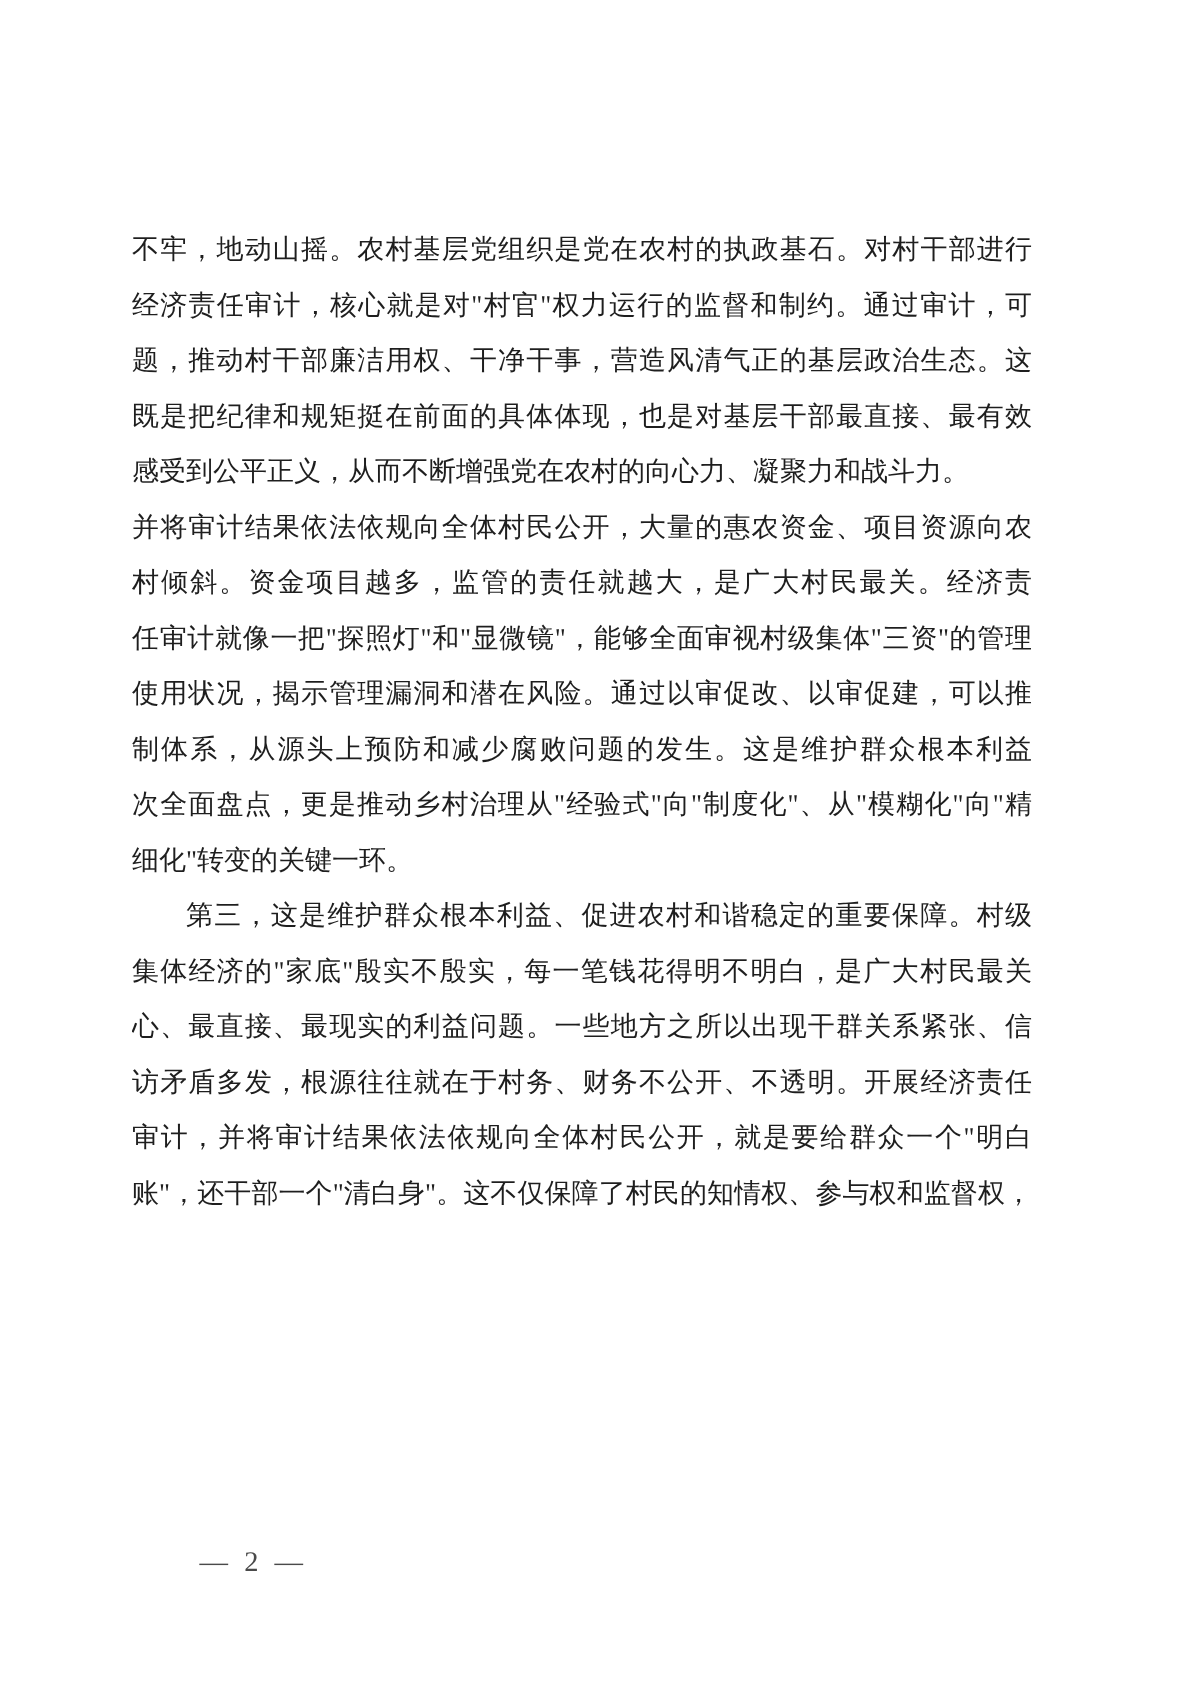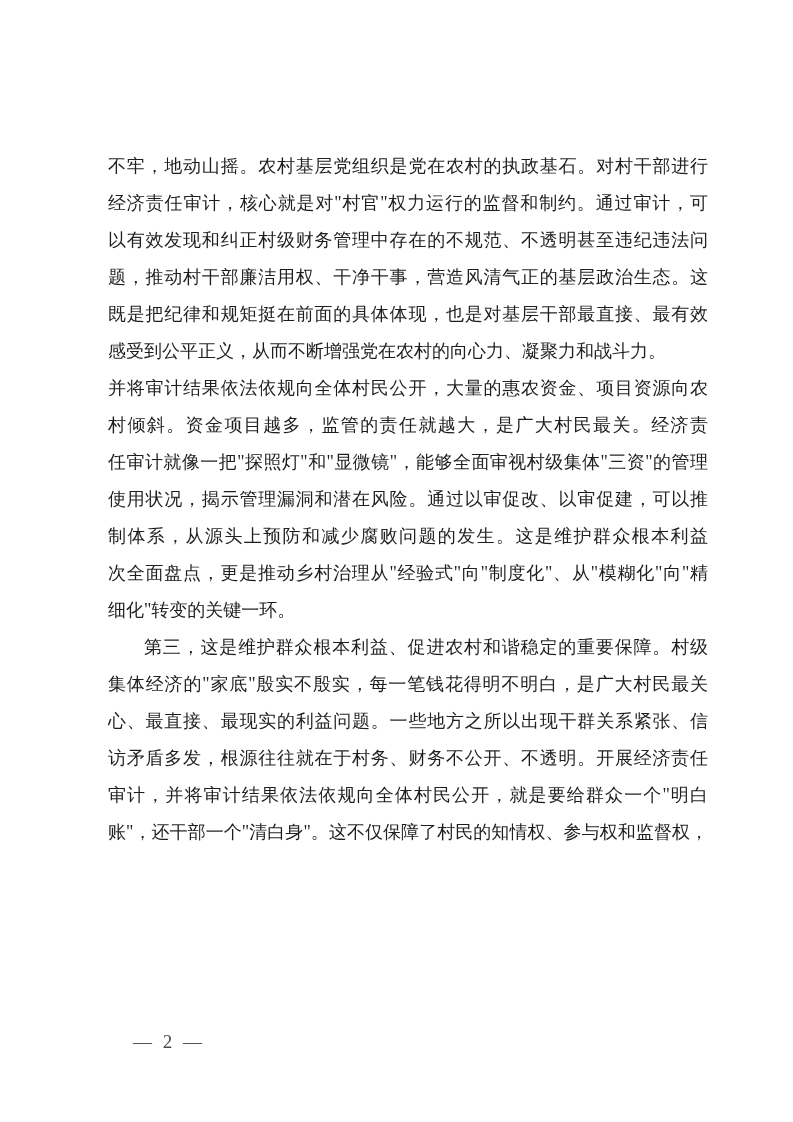--- a/index.html
+++ b/index.html
@@ -10,21 +10,21 @@
   .page {
     position: relative;
     width: 793px;
     height: 1122px;
     background: #ffffff;
     overflow: hidden;
     font-family: "Liberation Serif", "DejaVu Serif", serif;
   }
   .doc-body {
     position: absolute;
-    left: 108px;
+    left: 88px;
     top: 148px;
     width: 600px;
     color: #1e1e1e;
     font-size: 18px;
   }
   .paragraph {
     margin: 0;
     padding: 0;
   }
   .line {
@@ -54,21 +54,20 @@
   }
 </style>
 </head>
 <body>
 
 <div class="page">
   <div class="doc-body">
       <div class="paragraph">
         <div class="line">不牢，地动山摇。农村基层党组织是党在农村的执政基石。对村干部进行</div>
         <div class="line">经济责任审计，核心就是对"村官"权力运行的监督和制约。通过审计，可</div>
-        <div class="line">以有效发现和纠正村级财务管理中存在的不规范、不透明甚至违纪违法问</div>
         <div class="line">题，推动村干部廉洁用权、干净干事，营造风清气正的基层政治生态。这</div>
         <div class="line">既是把纪律和规矩挺在前面的具体体现，也是对基层干部最直接、最有效</div>
         <div class="line para-end">感受到公平正义，从而不断增强党在农村的向心力、凝聚力和战斗力。</div>
       </div>
       <div class="paragraph">
         <div class="line">并将审计结果依法依规向全体村民公开，大量的惠农资金、项目资源向农</div>
         <div class="line">村倾斜。资金项目越多，监管的责任就越大，是广大村民最关。经济责</div>
         <div class="line">任审计就像一把"探照灯"和"显微镜"，能够全面审视村级集体"三资"的管理</div>
         <div class="line">使用状况，揭示管理漏洞和潜在风险。通过以审促改、以审促建，可以推</div>
         <div class="line">制体系，从源头上预防和减少腐败问题的发生。这是维护群众根本利益</div>

